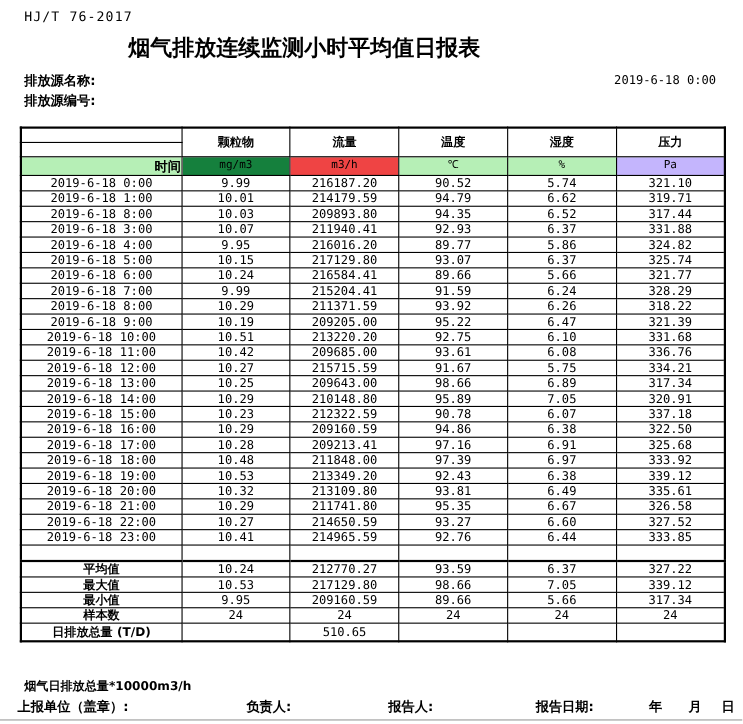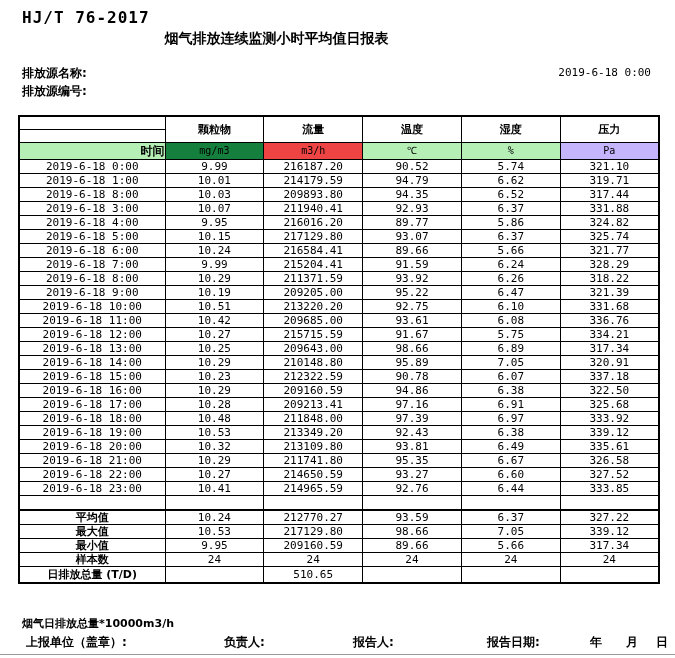--- a/index.html
+++ b/index.html
@@ -12,31 +12,31 @@
     height: 658px;
     position: relative;
     font-family: "DejaVu Sans Mono", "Liberation Mono", monospace;
     color: #000000;
     overflow: hidden;
   }
   .std-code {
     position: absolute;
     left: 22px;
     top: 8px;
-    font-size: 16px;
-    font-weight: bold;
+    font-size: 12px;
+    font-weight: normal;
     letter-spacing: 1px;
   }
   .report-title {
     position: absolute;
     left: 0;
     top: 30px;
     width: 553px;
     text-align: center;
-    font-size: 14px;
+    font-size: 20px;
     font-weight: bold;
     font-family: "DejaVu Sans", "Liberation Sans", sans-serif;
   }
   .meta-name {
     position: absolute;
     left: 22px;
     top: 65px;
     font-size: 12px;
     font-weight: bold;
     font-family: "DejaVu Sans", "Liberation Sans", sans-serif;
@@ -116,21 +116,21 @@
     position: absolute;
     left: 0;
     top: 634px;
     width: 675px;
     height: 16px;
     font-size: 12px;
     font-weight: bold;
     font-family: "DejaVu Sans", "Liberation Sans", sans-serif;
   }
   .sign-row span { position: absolute; top: 0; }
-  .lbl-unit { left: 26px; text-align: right; }
+  .lbl-unit { left: 16px; text-align: right; }
   .lbl-resp { left: 224px; }
   .lbl-reporter { left: 353px; }
   .lbl-date { left: 487px; }
   .lbl-year { left: 590px; }
   .lbl-month { left: 626px; }
   .lbl-day { left: 656px; }
   .bottom-line {
     position: absolute;
     left: 0;
     top: 654px;

